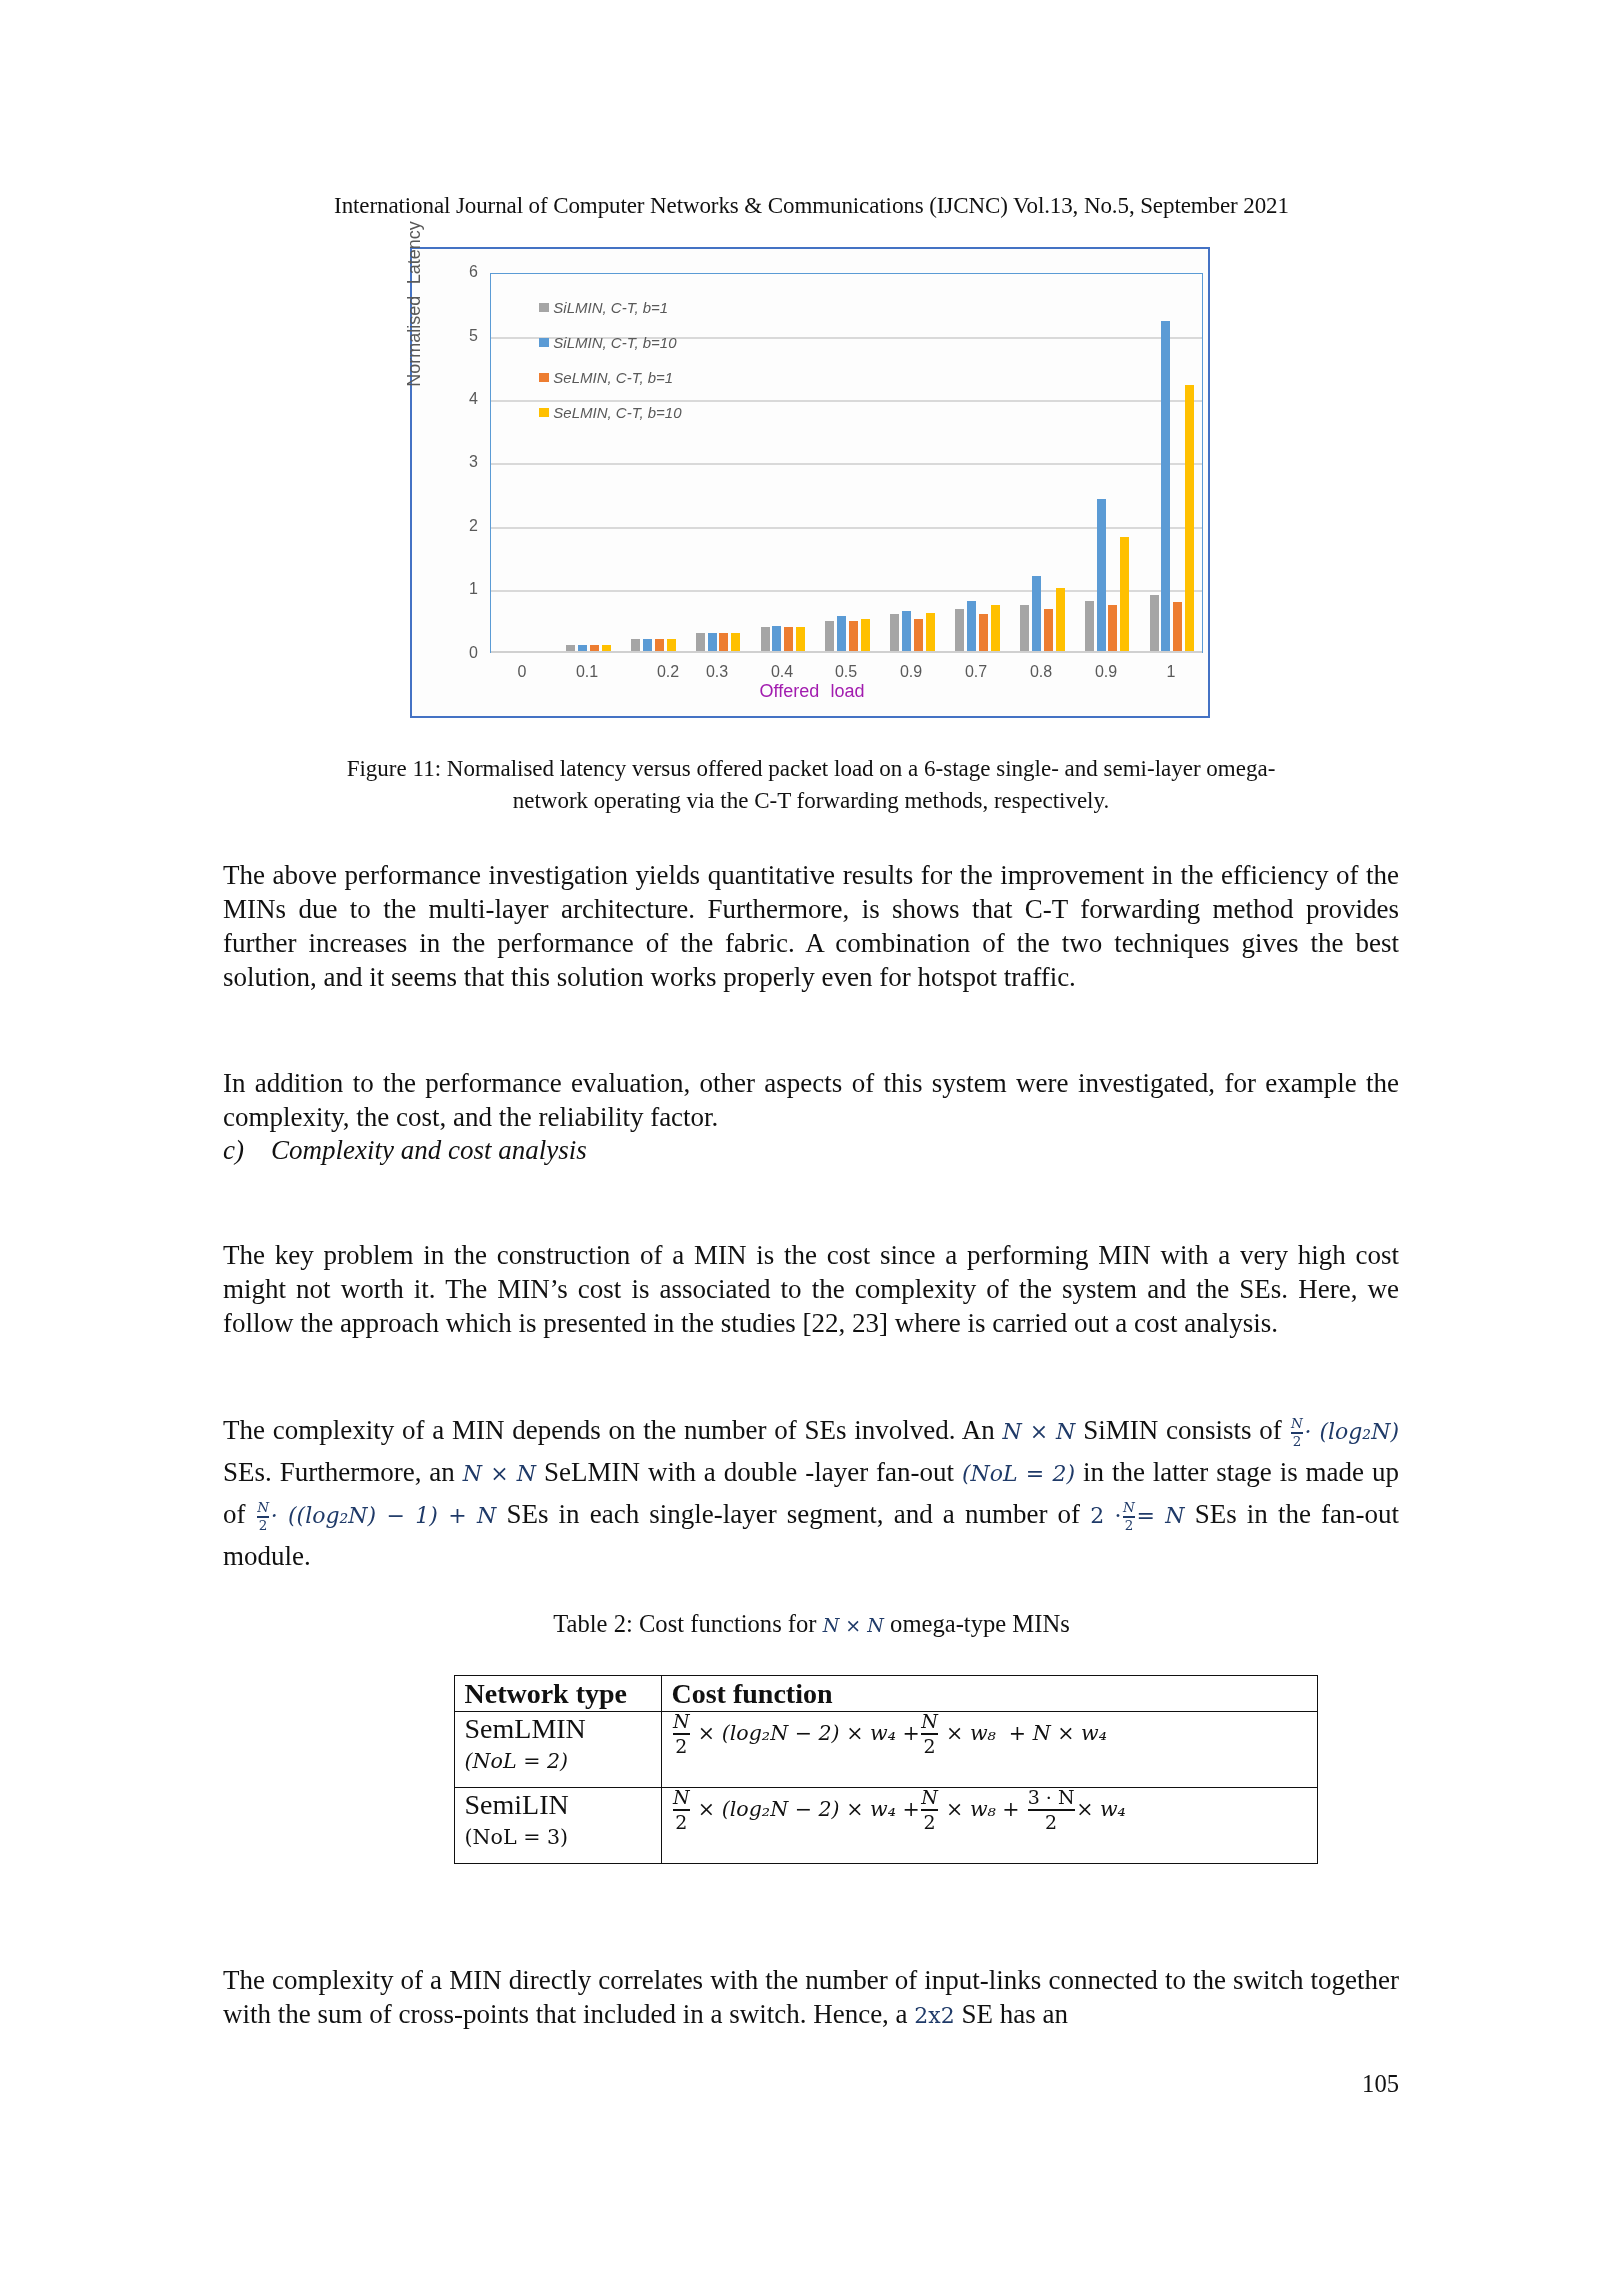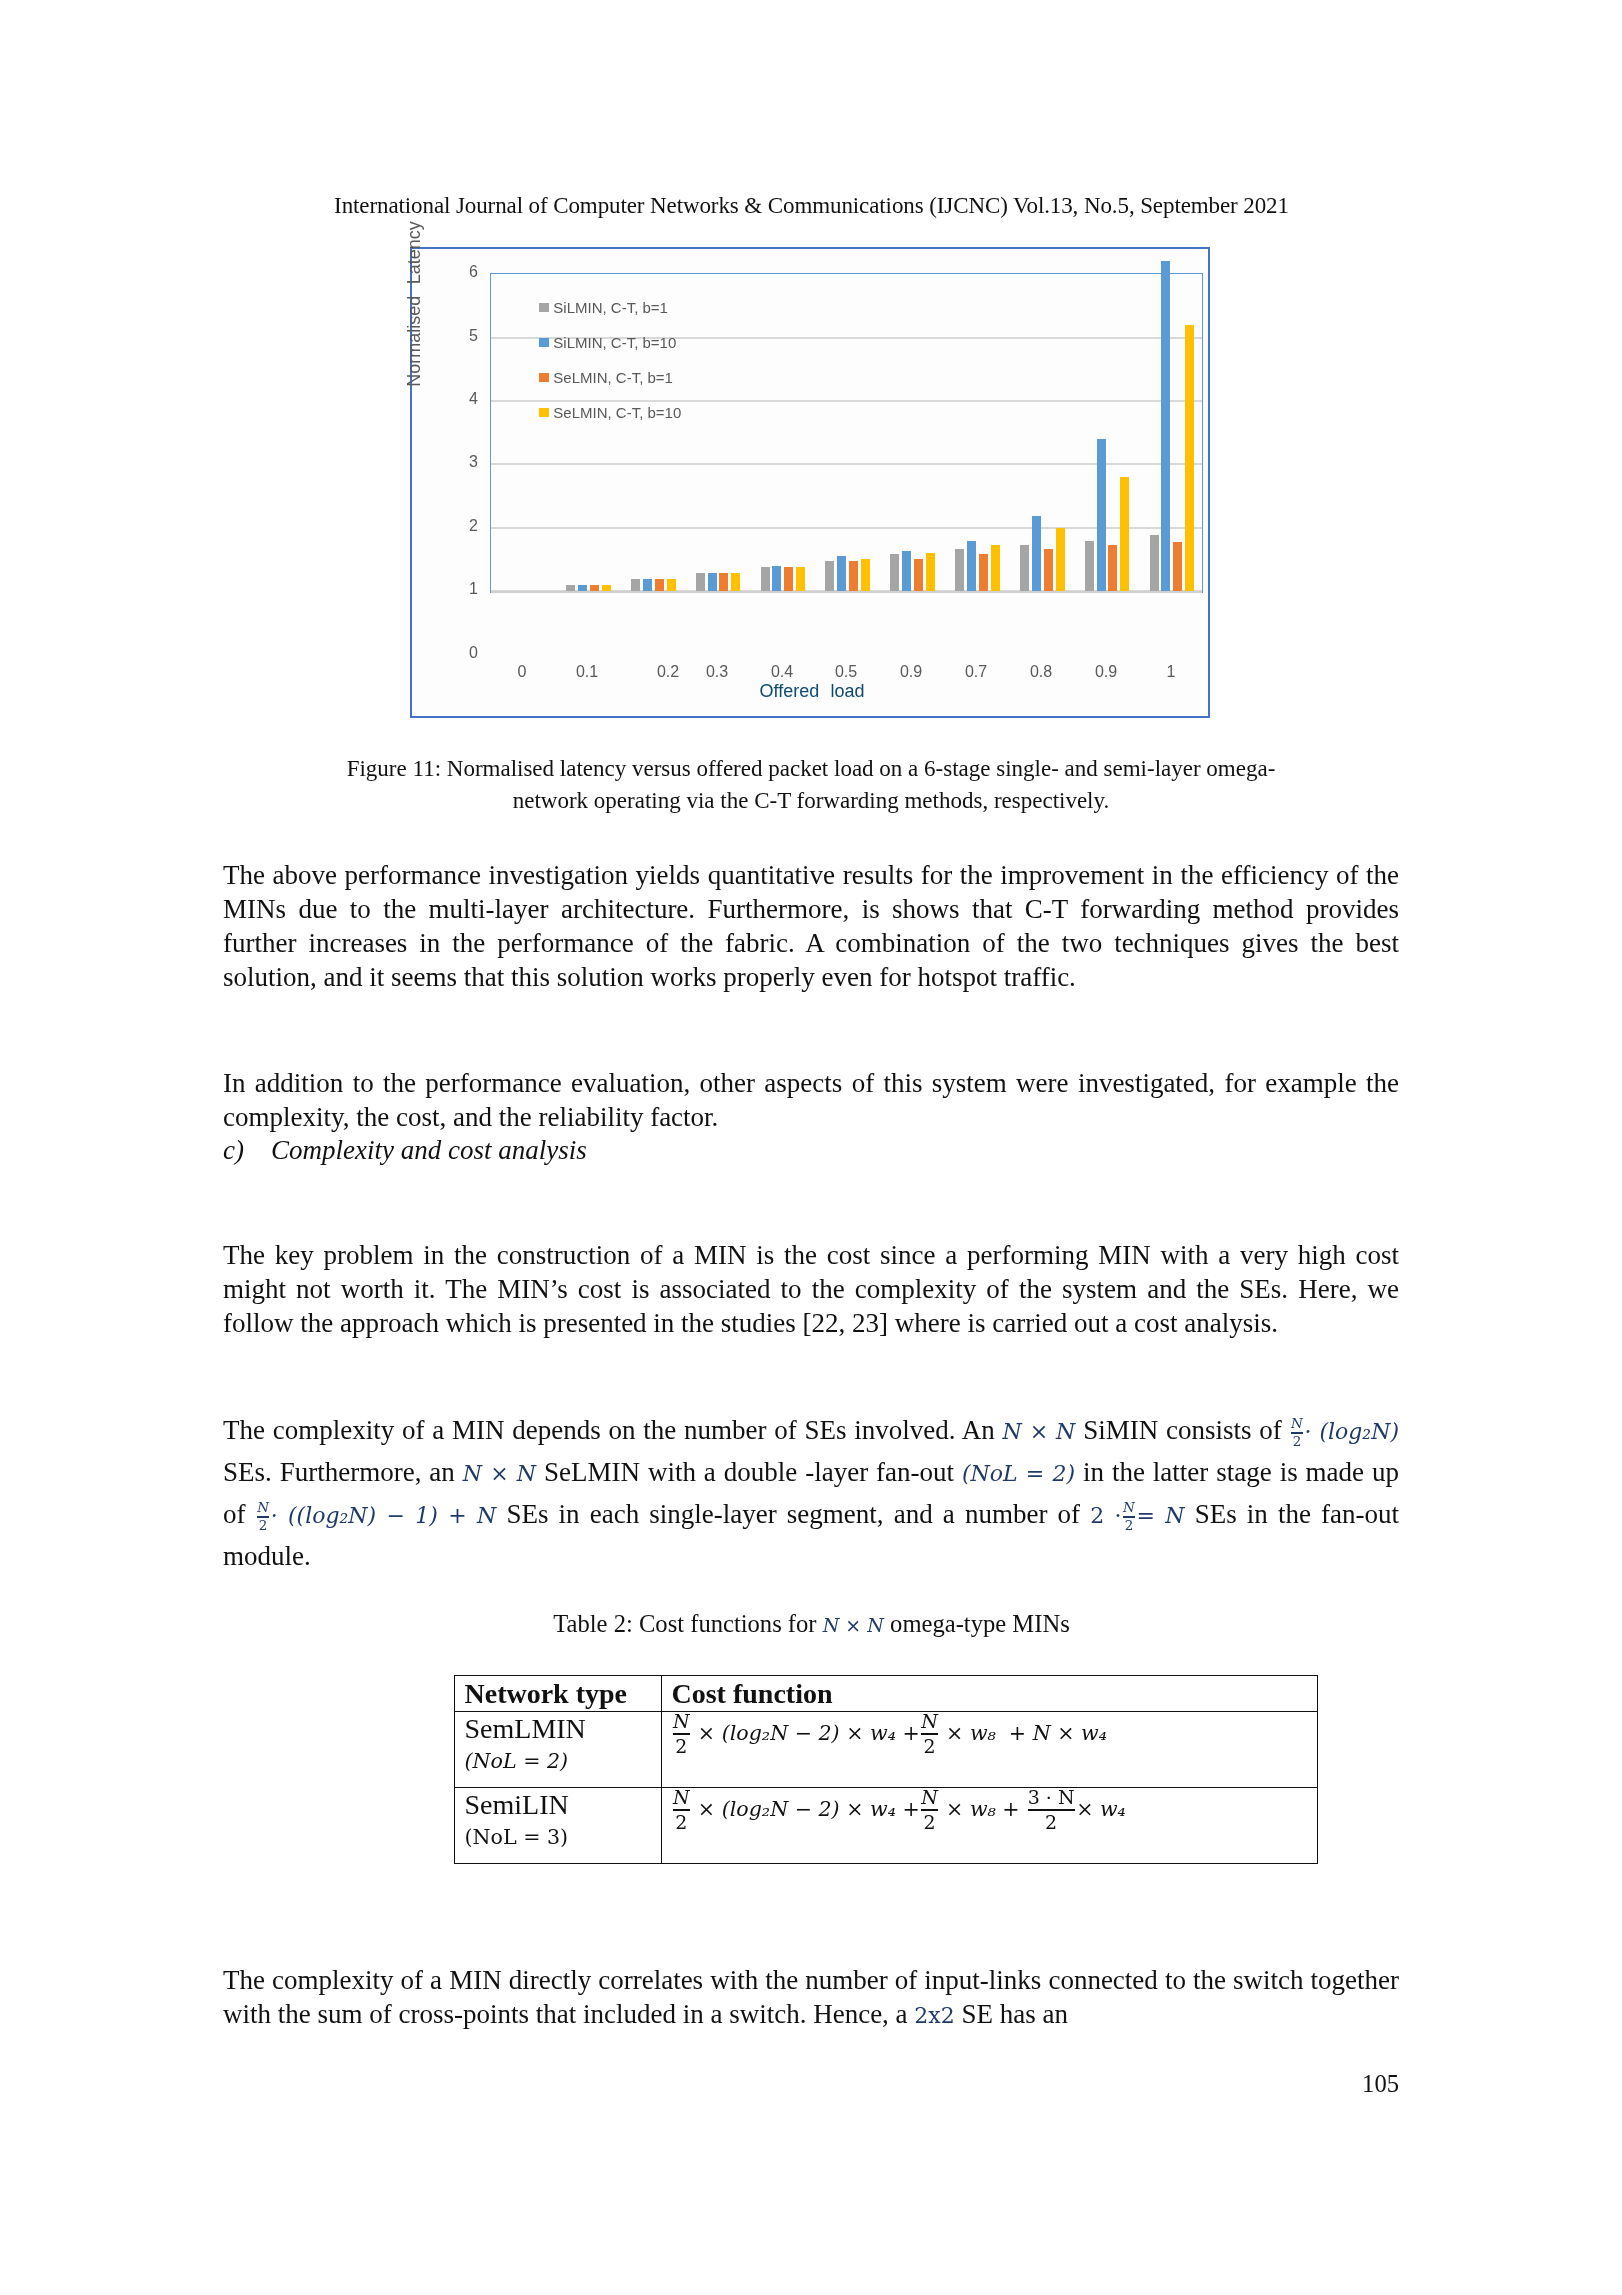--- a/index.html
+++ b/index.html
@@ -2,27 +2,27 @@
 <html style="font-size:12.7px"><head>
 <meta charset="utf-8">
 <style>
   html, body { margin: 0; padding: 0; background: #ffffff; }
   body { width: 1623px; height: 2295px; position: relative; overflow: hidden;
          font-family: "Liberation Serif", "DejaVu Serif", serif; color: #111; }
   .abs { position: absolute; }
   .header { left: 0; width: 1623px; top: 193px; text-align: center; font-size: 23px; letter-spacing: -0.1px; }
   
   .chart-frame { left: 410px; top: 247px; width: 800px; height: 471px; border: 2.4px solid #4472c4; box-sizing: border-box; background: #fdfdfd; }
-  .plot { position: absolute; left: 78px; top: 24px; width: 713px; height: 320px; border-left: 1.6px solid #5b9bd5; border-top: 1.6px solid #5b9bd5; border-right: 1.6px solid #5b9bd5; box-sizing: border-box; }
+  .plot { position: absolute; left: 78px; top: 24px; width: 713px; height: 380px; border-left: 1.6px solid #5b9bd5; border-top: 1.6px solid #5b9bd5; border-right: 1.6px solid #5b9bd5; box-sizing: border-box; font-style: italic; }
   .gridline { position: absolute; left: 0; right: 0; height: 1.6px; background: #d9d9d9; }
   .xaxis-line { position: absolute; left: 0; right: 0; bottom: 0; height: 1.6px; background: #d0d0d0; }
   .ytick { position: absolute; width: 32px; text-align: right; font-family: "Liberation Sans", "DejaVu Sans", sans-serif; font-size: 16px; color: #595959; }
   .xtick { position: absolute; width: 48px; text-align: center; font-family: "Liberation Sans", "DejaVu Sans", sans-serif; font-size: 16px; color: #595959; }
   .ylabel { position: absolute; left: -8px; top: 182px; width: 254px; transform: rotate(-90deg); transform-origin: left top; text-align: center; font-family: "Liberation Sans", "DejaVu Sans", sans-serif; font-size: 18px; color: #595959; word-spacing: 6.3px; }
-  .xlabel { position: absolute; left: 0; width: 800px; top: 432px; text-align: center; font-family: "Liberation Sans", "DejaVu Sans", sans-serif; font-size: 18px; color: #0c4a6e; word-spacing: 6.3px; }
+  .xlabel { position: absolute; left: 0; width: 800px; top: 432px; text-align: center; font-family: "Liberation Sans", "DejaVu Sans", sans-serif; font-size: 18px; color: #a21caf; word-spacing: 6.3px; }
   .bar { position: absolute; bottom: 0; width: 8.7px; }
   .legend { position: absolute; left: 48px; top: 16px; }
   .legend-item { display: flex; align-items: center; height: 35px; font-family: "Liberation Sans", "DejaVu Sans", sans-serif; font-size: 15px; color: #595959; }
   .legend-swatch { width: 9.5px; height: 9.5px; margin-right: 4.8px; display: inline-block; }
   
   .caption { left: 223px; width: 1176px; top: 753px; text-align: center; font-size: 23px; line-height: 32px; }
   .para { left: 223px; width: 1176px; font-size: 27px; line-height: 34px; text-align: justify; }
   .heading-c { left: 223px; font-size: 27px; font-style: italic; }
   .math { font-family: "DejaVu Serif", serif; font-style: italic; color: #1f3a68; font-size: 22px; }
   .math-up { font-family: "DejaVu Serif", serif; color: #1f3a68; font-size: 22px; }

